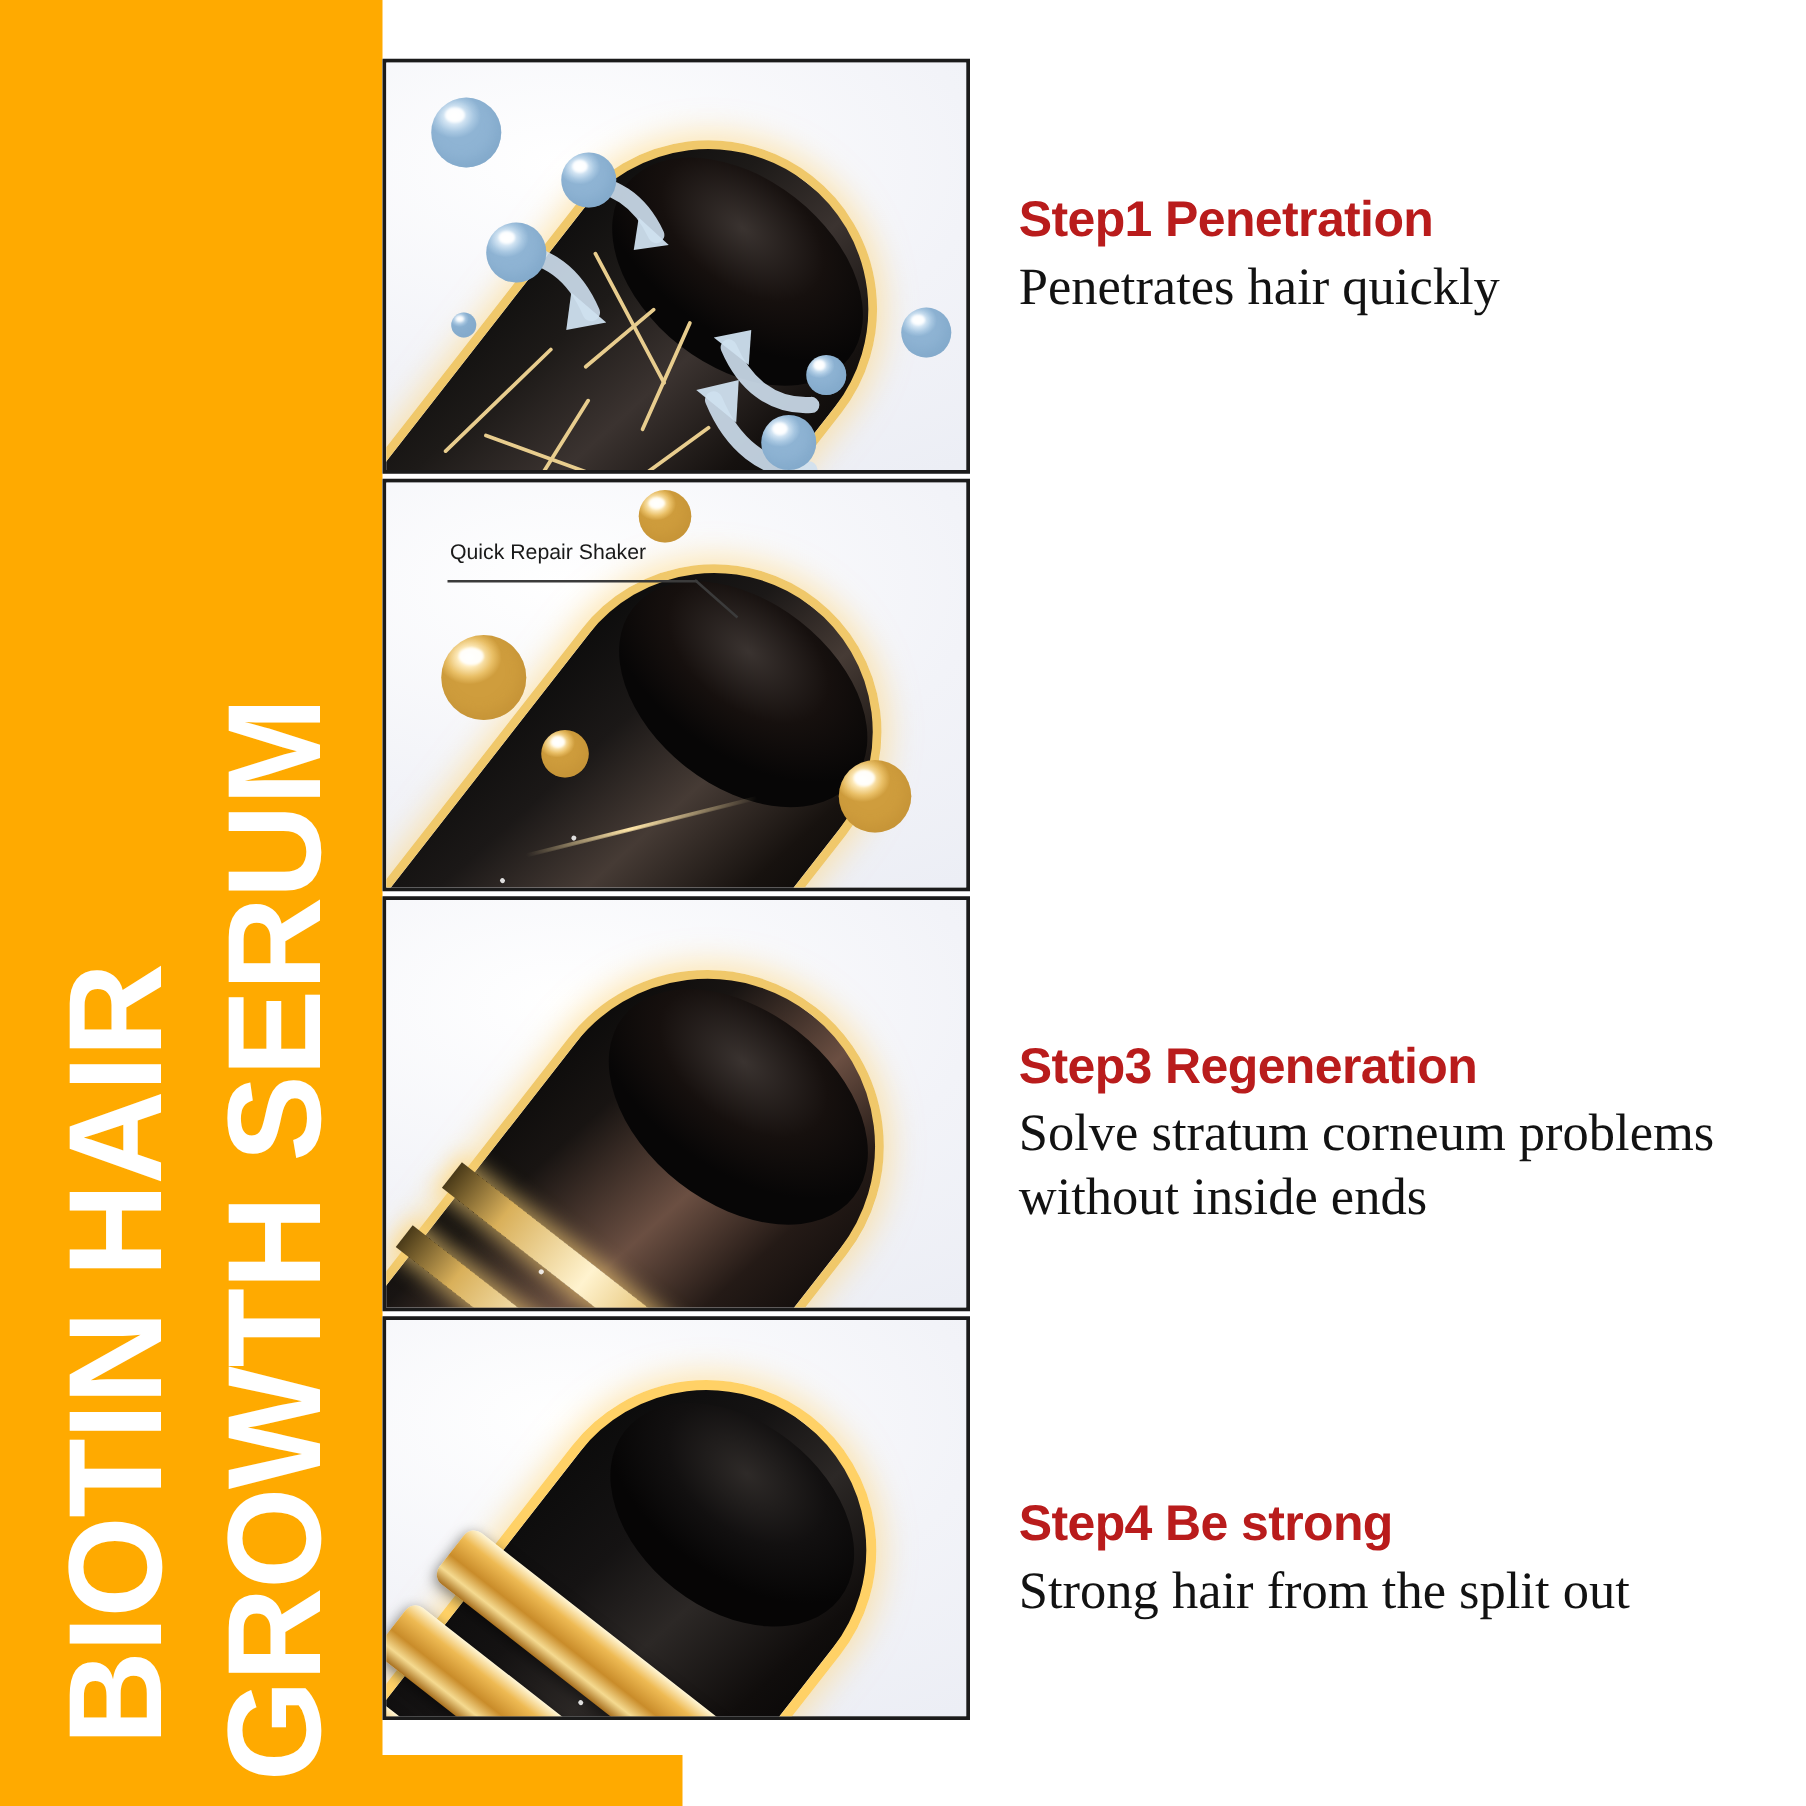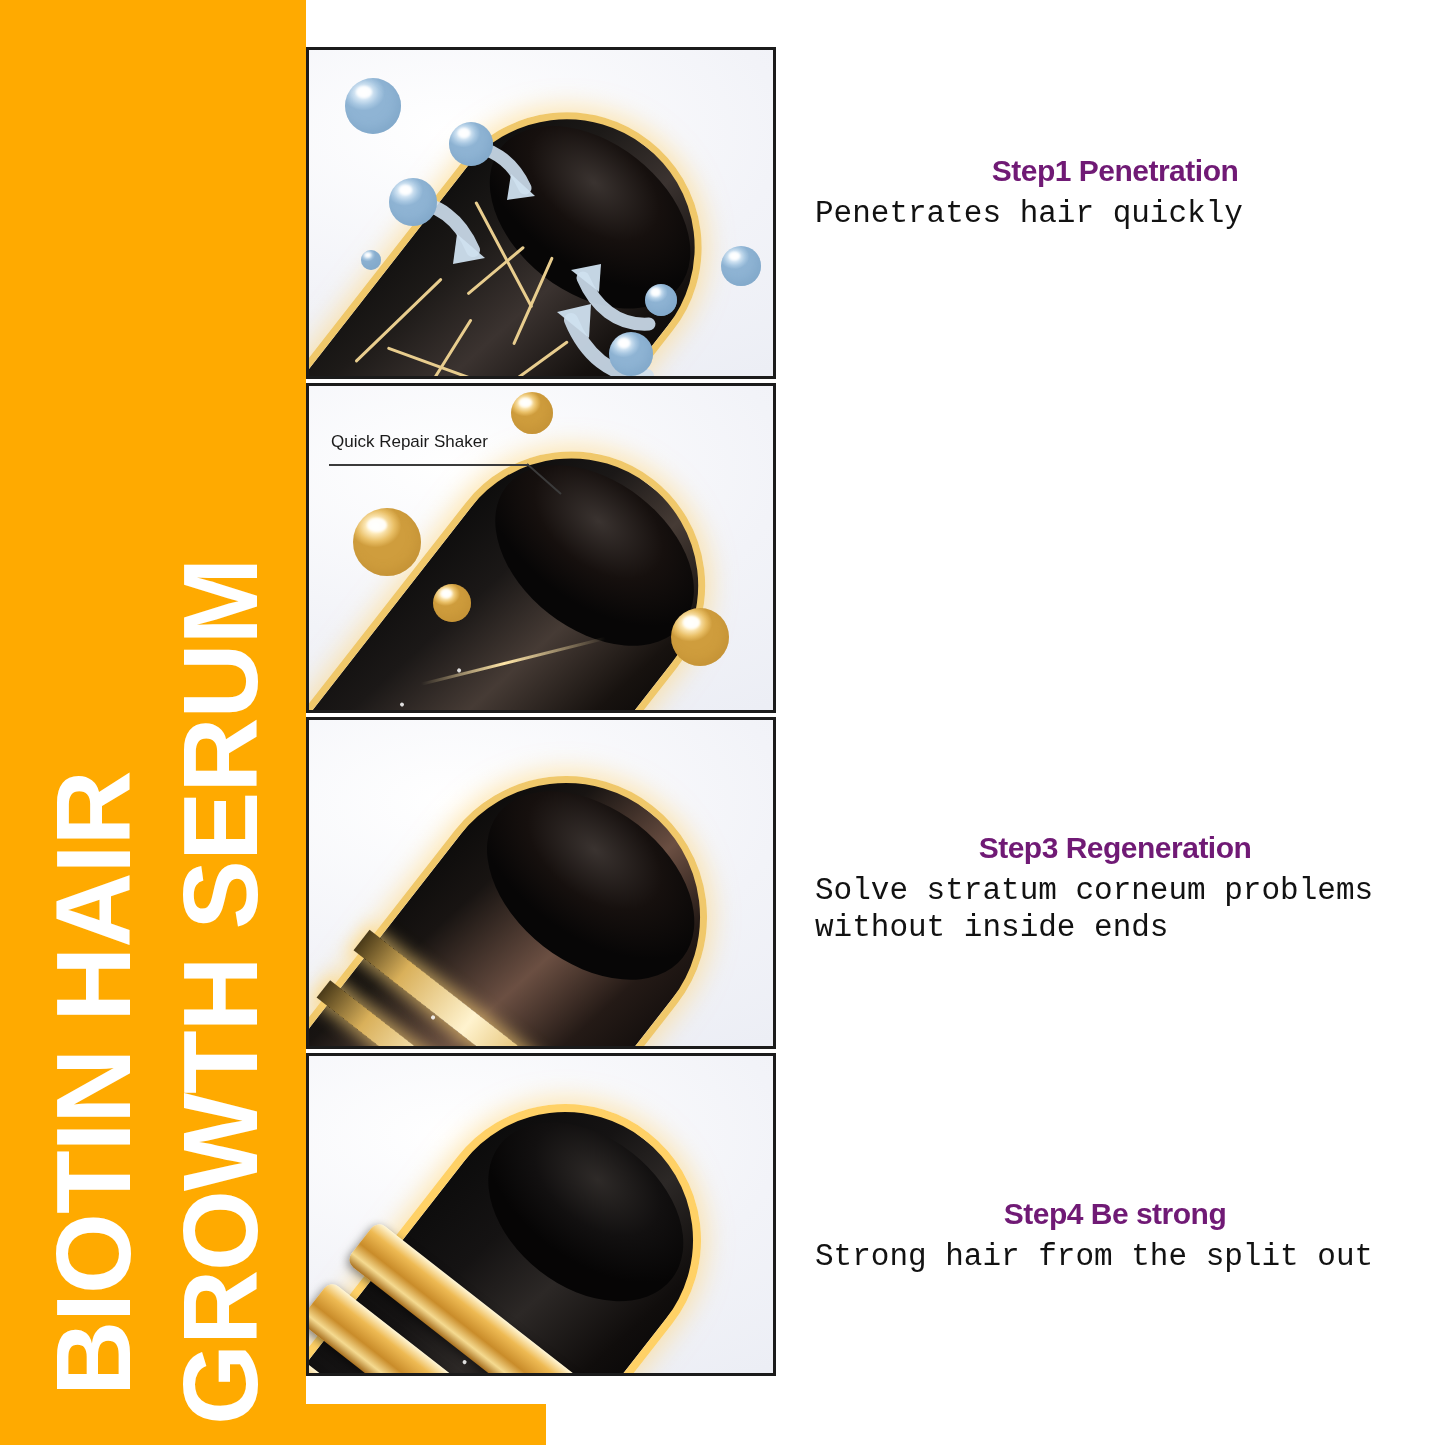--- a/index.html
+++ b/index.html
@@ -36,20 +36,21 @@
   
   .panels{position:absolute;left:306px;top:47px;width:470px;}
   .panel{
     position:relative;
     width:470px;
     border:3px solid #1b1b1b;
     background:#f4f5f9;
     box-sizing:border-box;
     overflow:hidden;
     margin-bottom:4px;
+    padding-left:29px;
   }
   .panel-1{height:332px;}
   .panel-2{height:330px;}
   .panel-3{height:332px;}
   .panel-4{height:323px;margin-bottom:0;}
   .panel-bg{position:absolute;inset:0;background:
       radial-gradient(120% 90% at 30% 25%, #ffffff 0%, #f2f3f8 60%, #eceef5 100%);}
 
   
   .strand{
@@ -129,26 +130,26 @@
   .callout-text{
     position:absolute;white-space:nowrap;color:#1a1a1a;
     font-size:17px;font-family:"Liberation Sans",sans-serif;
   }
   .callout-rule{position:absolute;height:2px;background:#3b3b3b;}
 
   
   .steps{position:absolute;left:0;top:0;width:1445px;height:1445px;}
   .step{position:absolute;left:815px;width:600px;}
   .step-title{
-    color:#701a75;font-weight:bold;font-size:30px;line-height:1.05;
-    letter-spacing:-0.5px;margin:0 0 8px 0;font-family:"Liberation Sans",sans-serif;text-align:center;
+    color:#b91c1c;font-weight:bold;font-size:40px;line-height:1.05;
+    letter-spacing:-0.5px;margin:0 0 8px 0;font-family:"Liberation Sans",sans-serif;
   }
   .step-desc{
-    color:#121212;font-size:31px;line-height:1.22;margin:0;
-    font-family:Liberation Mono, monospace;
+    color:#121212;font-size:42px;line-height:1.22;margin:0;
+    font-family:Liberation Serif, serif;
   }
   .step-1{top:155px;}
   .step-2{top:497px;}
   .step-3{top:832px;}
   .step-4{top:1198px;}
 </style>
 </head>
 <body>
 
 <div id="stage">

